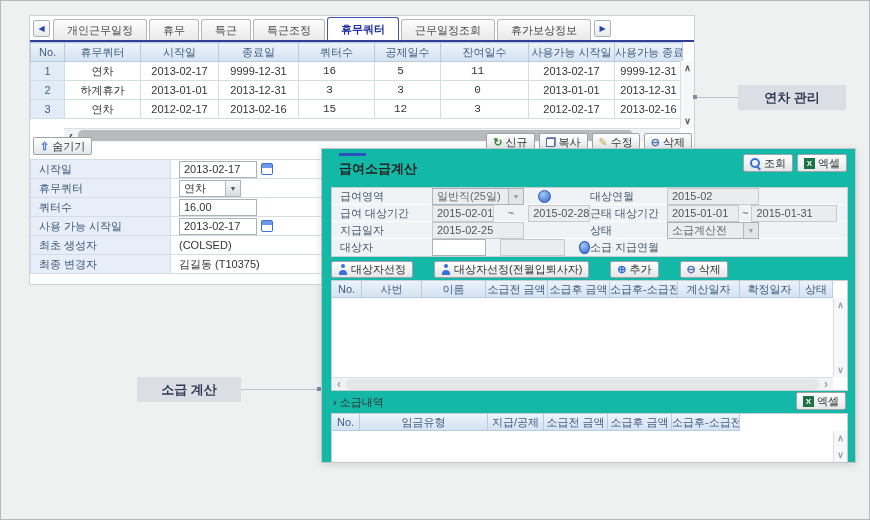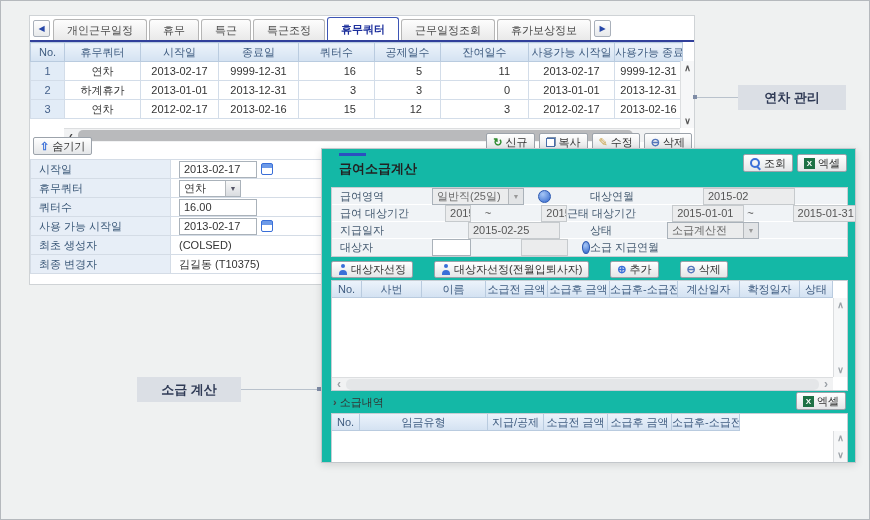--- a/index.html
+++ b/index.html
@@ -21,21 +21,21 @@
   .tab.active { background:#fff; border:1px solid #3d55b5; border-bottom:none;
                 color:#1c2f9c; font-weight:bold; height:23px; line-height:23px; }
 
   .gridwrap { position:absolute; left:0; top:26px; right:0; height:100px; overflow:hidden; }
   table.grid { border-collapse:collapse; table-layout:fixed; width:652px; }
   table.grid th { height:19px; background:linear-gradient(#ecf3fb,#d4e2f2); border:1px solid #b9cbdf;
                   color:#3f5c80; font-weight:normal; font-size:11px; overflow:hidden; white-space:nowrap; }
   table.grid td { height:19px; border:1px solid #d3dde9; background:#fff; overflow:hidden;
                   white-space:nowrap; padding:0 4px; }
   table.grid td.rownum { background:#e2ecf7; text-align:center; color:#44608a; }
-  td.c { text-align:center; } td.n { text-align:right; padding-right:18px !important; }
+  td.c { text-align:center; } td.n { text-align:center; padding-right:18px !important;font-family:Liberation Mono, monospace; }
 
   .vscroll { position:absolute; width:14px; background:#f6f7f8; border-left:1px solid #dcdee0;
              display:flex; flex-direction:column; justify-content:space-between; align-items:center;
              color:#555; font-size:9px; font-weight:bold; line-height:10px; padding:2px 0; }
   .hscroll { position:absolute; height:14px; background:#f1f2f3; border-top:1px solid #dcdee0;
              display:flex; align-items:center; color:#444; font-size:12px; font-weight:bold; }
   .hs-arrow { width:14px; text-align:center; line-height:12px; }
   .hthumb { height:11px; background:#b9babc; border-radius:5px; }
   .hthumb.light { background:#e4e6e8; }
 
@@ -48,21 +48,21 @@
   #w1btns { position:absolute; right:2px; top:117px; display:flex; gap:4px; }
 
   table.form { position:absolute; left:0; top:143px; border-collapse:collapse; width:666px;
                table-layout:fixed; }
   table.form td { height:19px; border:1px solid #d4dce6; padding:0 8px; white-space:nowrap; }
   table.form td.lbl { background:#e7eef7; color:#3b5878; width:140px; }
   table.form td.val { background:#fff; }
 
   .inp { display:inline-block; height:17px; line-height:15px; border:1px solid #aab2ba;
          background:#fff; padding:0 4px; vertical-align:middle; overflow:hidden; white-space:nowrap; }
-  .inp.dis { background:#ebeced; border-color:#c6cacd; color:#555;margin-left:36px; }
+  .inp.dis { background:#ebeced; border-color:#c6cacd; color:#555; }
   .sel { display:inline-flex; height:17px; border:1px solid #aab2ba; background:#fff;
          vertical-align:middle; align-items:center; }
   .sel .txt { padding:0 4px; line-height:15px; flex:1; overflow:hidden; white-space:nowrap; }
   .sel .arr { width:15px; align-self:stretch; background:linear-gradient(#f8f8f8,#d9dce0);
               border-left:1px solid #b4b8bc; font-size:7px; color:#556; display:flex;
               align-items:center; justify-content:center; }
   .sel.dis { background:#ebeced; color:#666; }
   .sel.dis .arr { background:#e2e4e6; color:#999; }
 
   .ic-cal { display:inline-block; width:12px; height:12px; border-radius:2px; vertical-align:middle;

